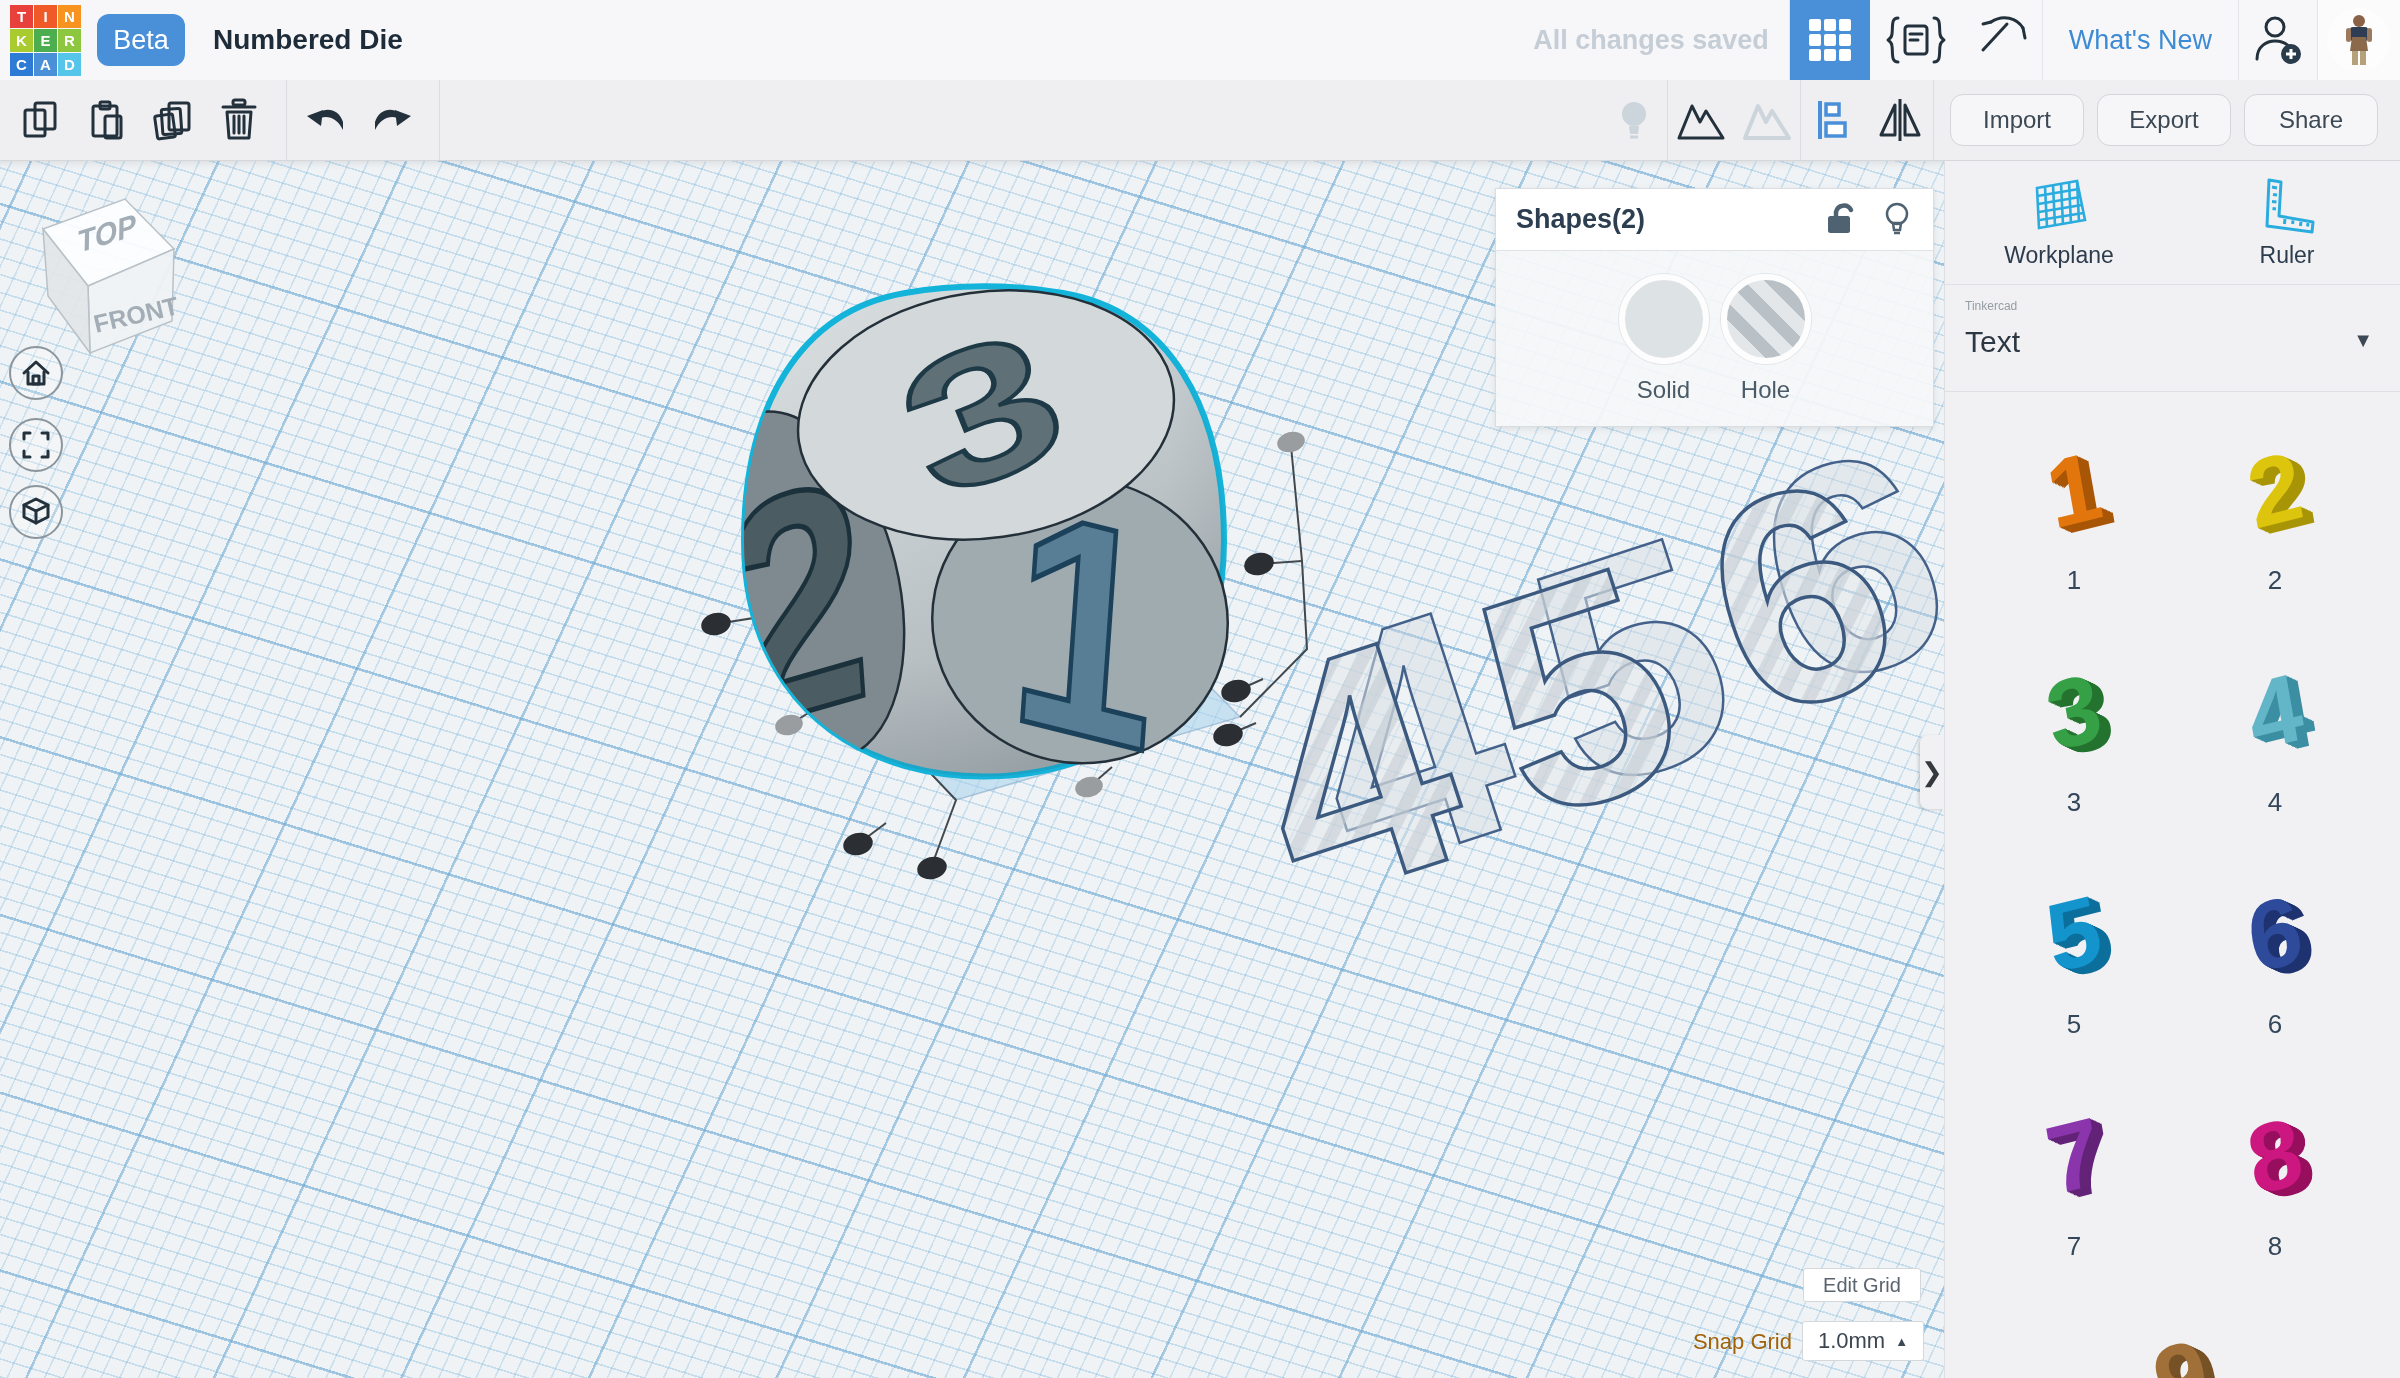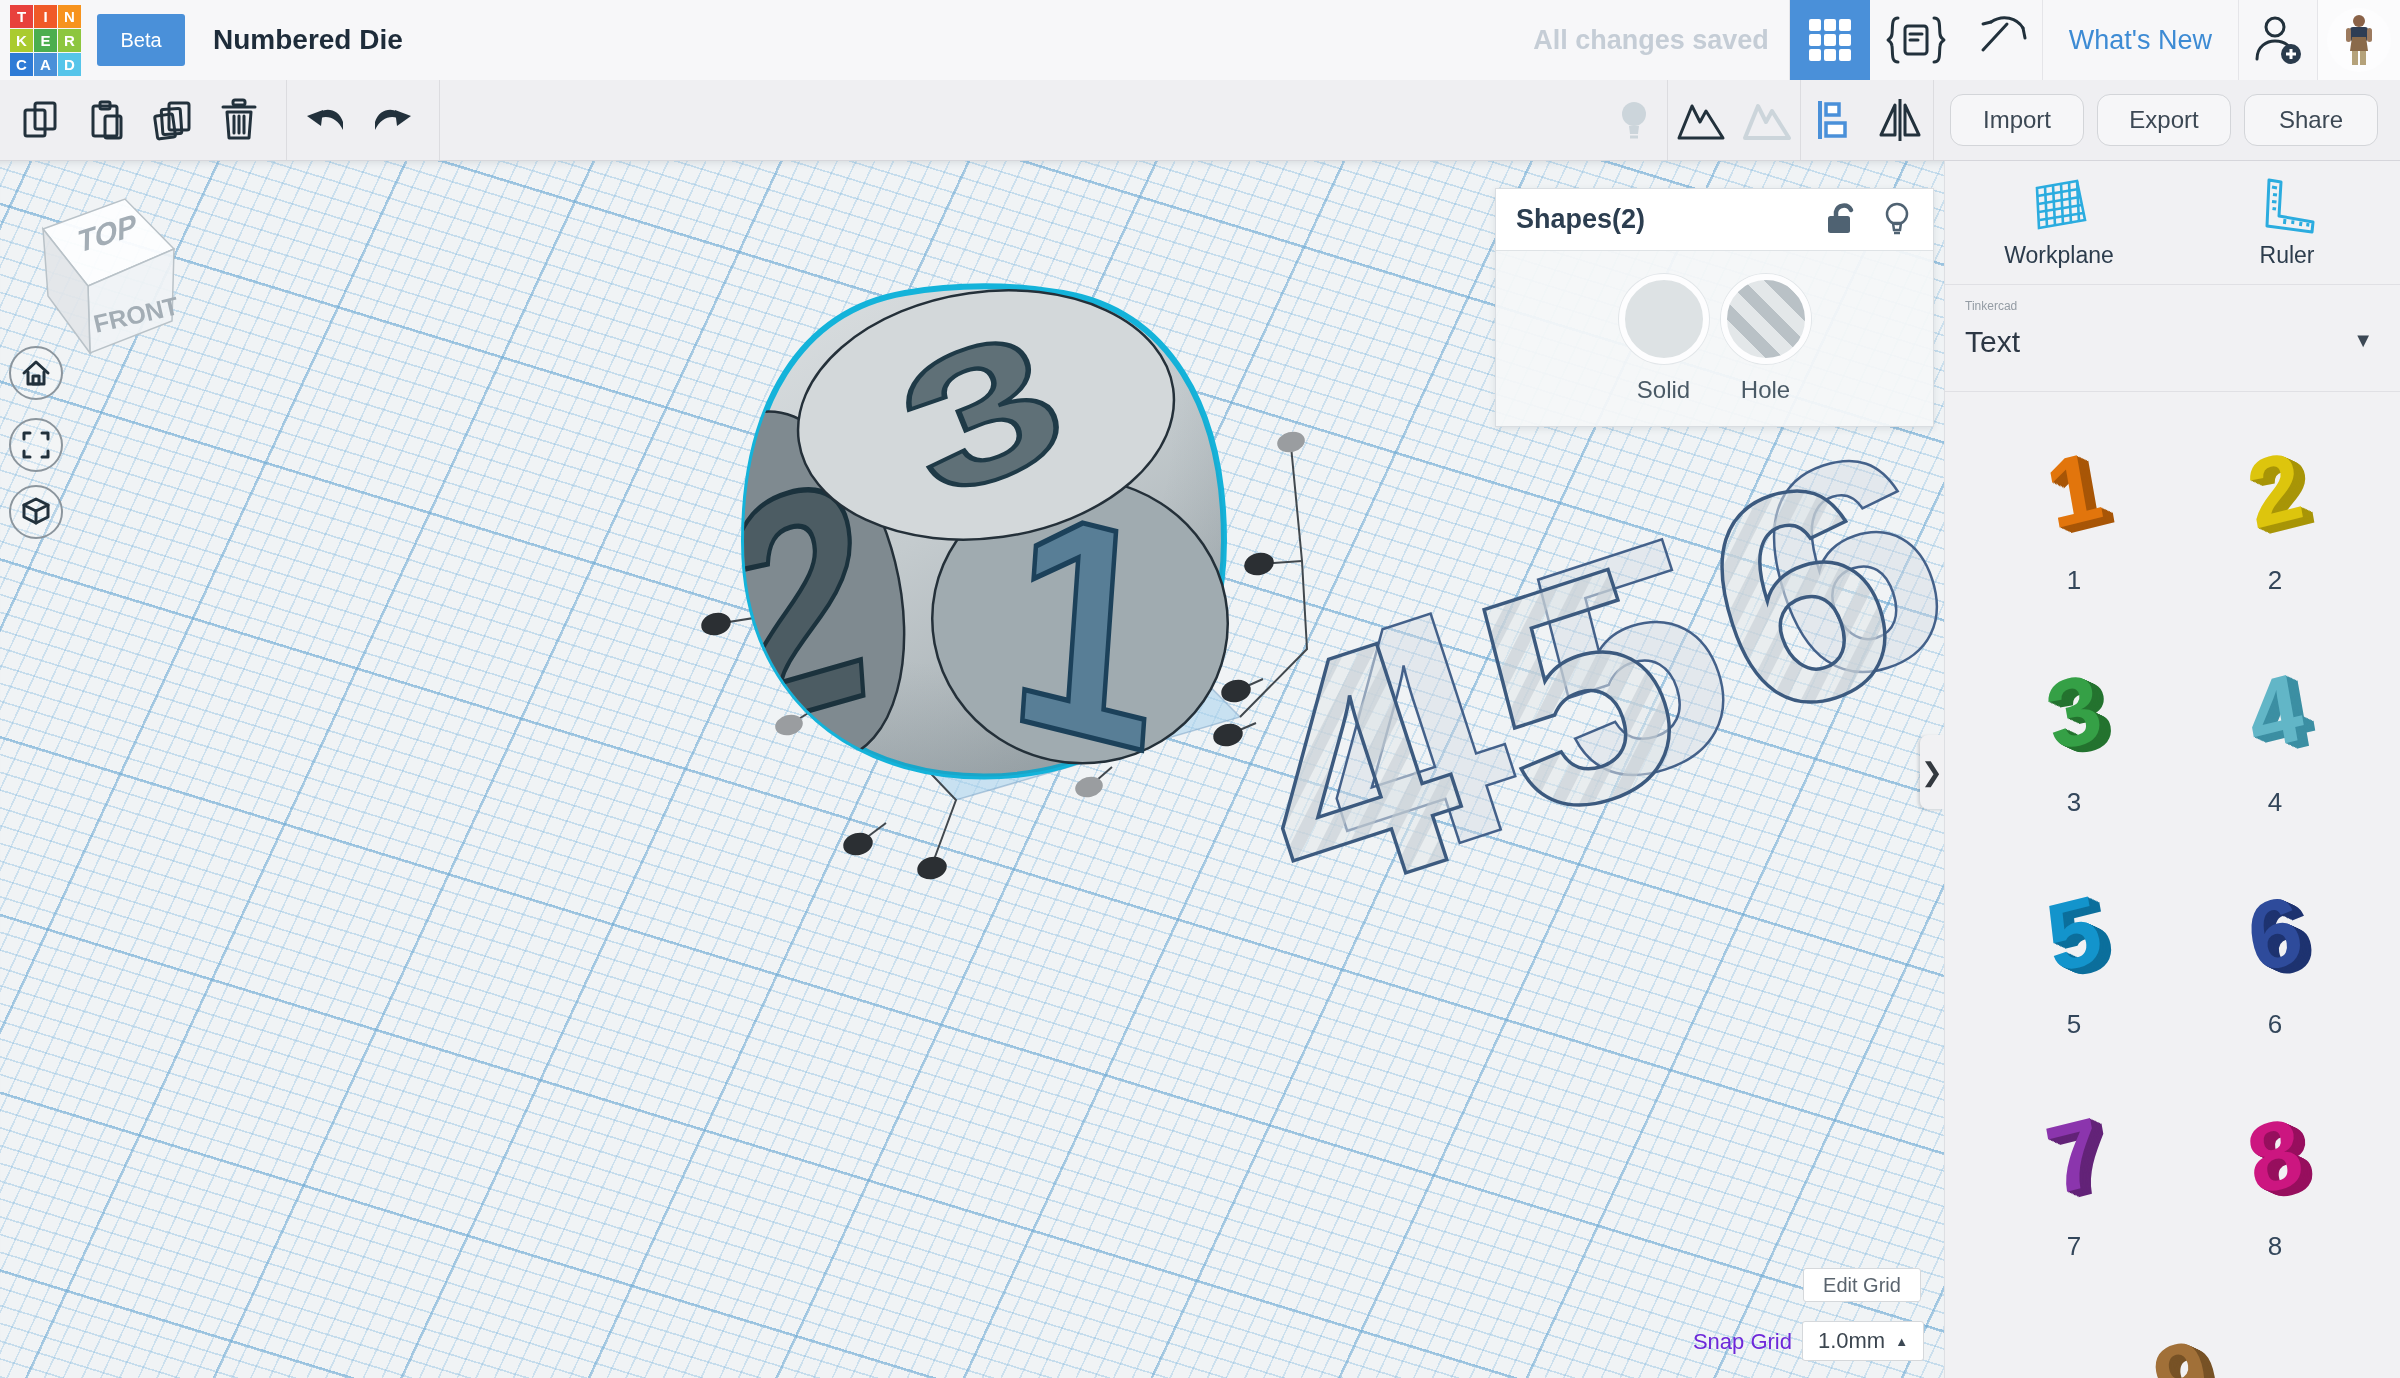--- a/index.html
+++ b/index.html
@@ -7,21 +7,21 @@
        font-family:"Liberation Sans",sans-serif;background:#f0f3f5;
        -webkit-font-smoothing:antialiased;}
   
   .header{position:absolute;left:0;top:0;width:2400px;height:80px;background:#f7f7f9;
           border-bottom:1px solid #e3e3e7;display:flex;align-items:center;z-index:40;}
   .logo{display:grid;grid-template-columns:repeat(3,23px);grid-template-rows:repeat(3,23px);
         gap:1px;margin-left:10px;}
   .logo-cell{display:flex;align-items:center;justify-content:center;color:#fff;
              font-weight:bold;font-size:15px;}
   .beta-btn{margin-left:16px;width:88px;height:52px;background:#4a90d9;color:#fff;
-            border:none;border-radius:3px;font-size:20px;font-family:inherit;cursor:pointer;}
+            border:none;border-radius:12px;font-size:27px;font-family:inherit;cursor:pointer;}
   .doc-title{margin-left:28px;font-size:28px;font-weight:bold;color:#1e2c3a;}
   .header-right{margin-left:auto;display:flex;align-items:center;height:100%;}
   .autosave{color:#c5cdd6;font-size:27px;font-weight:bold;margin-right:20px;}
   .hdr-divider{width:1px;height:100%;background:#e5e5e9;}
   .hdr-btn{height:100%;display:flex;align-items:center;justify-content:center;
            background:transparent;border:none;cursor:pointer;}
   .grid-menu-btn{width:80px;background:#4a90d9;}
   .grid-glyph{display:grid;grid-template-columns:repeat(3,12px);grid-template-rows:repeat(3,12px);gap:3px;}
   .grid-glyph span{background:#fff;border-radius:2px;}
   .braces-btn{width:92px;}
@@ -70,21 +70,21 @@
   .sp-circle{width:78px;height:78px;border-radius:50%;border:6px solid #fdfdfe;
              box-shadow:0 0 0 1px #e2e6e9;}
   .solid-circle{background:#dde2e4;}
   .hole-circle{background:repeating-linear-gradient(45deg,#b9c1c6 0 13px,#e3e7e9 13px 27px);}
   .sp-label{margin-top:12px;font-size:24px;color:#4a5a66;}
   
   .edit-grid-btn{position:absolute;left:1803px;top:1107px;width:118px;height:34px;background:#fff;
                  border:1px solid #d5d8db;border-radius:3px;font-size:20px;color:#5a646e;
                  font-family:inherit;cursor:pointer;z-index:10;}
   .snap-label{position:absolute;left:1640px;top:1168px;width:152px;text-align:right;
-              font-size:22px;color:#6d28d9;z-index:10;}
+              font-size:22px;color:#a16207;z-index:10;}
   .snap-select{position:absolute;left:1802px;top:1160px;width:120px;height:38px;background:#fff;
                border:1px solid #d5d8db;border-radius:3px;display:flex;align-items:center;
                justify-content:center;gap:10px;font-size:22px;color:#3c4650;cursor:pointer;z-index:10;}
   .snap-caret{font-size:13px;color:#3c4854;}
   .collapse-tab{position:absolute;left:1920px;top:574px;width:24px;height:74px;background:#f1f1f3;
                 border-radius:8px 0 0 8px;box-shadow:-2px 1px 3px rgba(50,60,70,.18);
                 display:flex;align-items:center;justify-content:center;font-size:26px;color:#33393f;
                 cursor:pointer;z-index:12;border:none;font-family:inherit;}
   
   .sidebar{position:absolute;left:1944px;top:0;width:456px;height:1217px;background:#f1f1f3;

